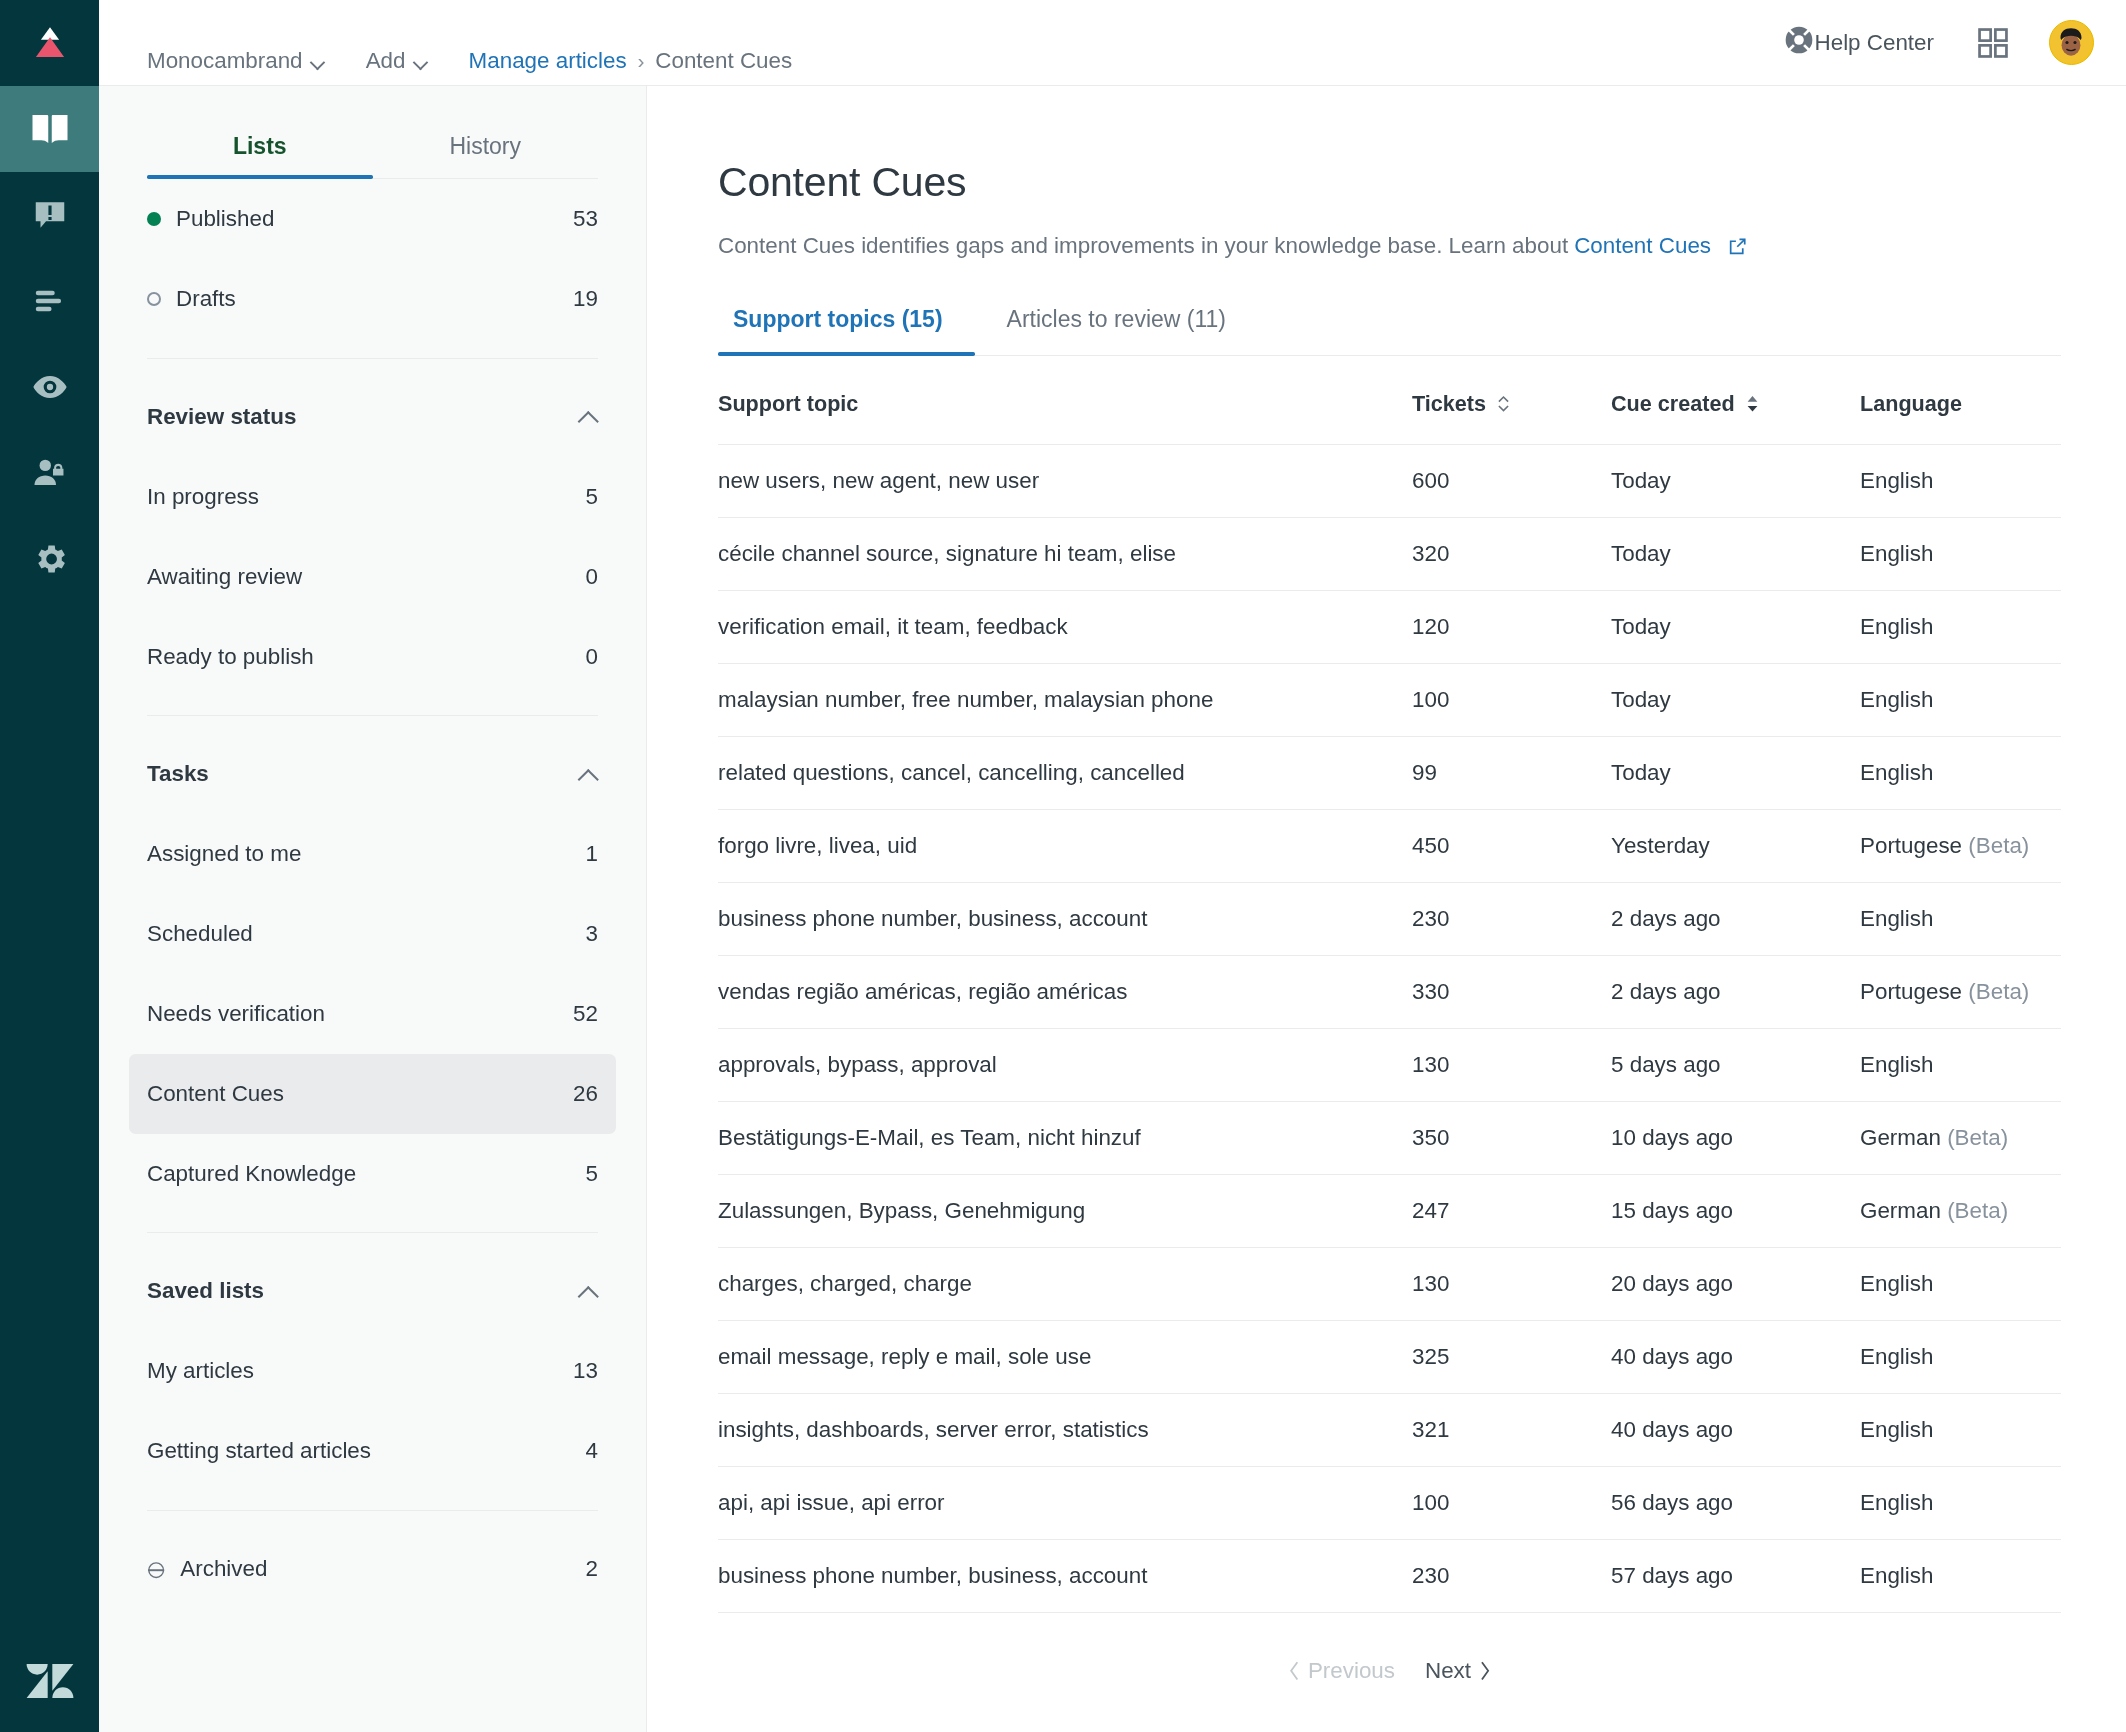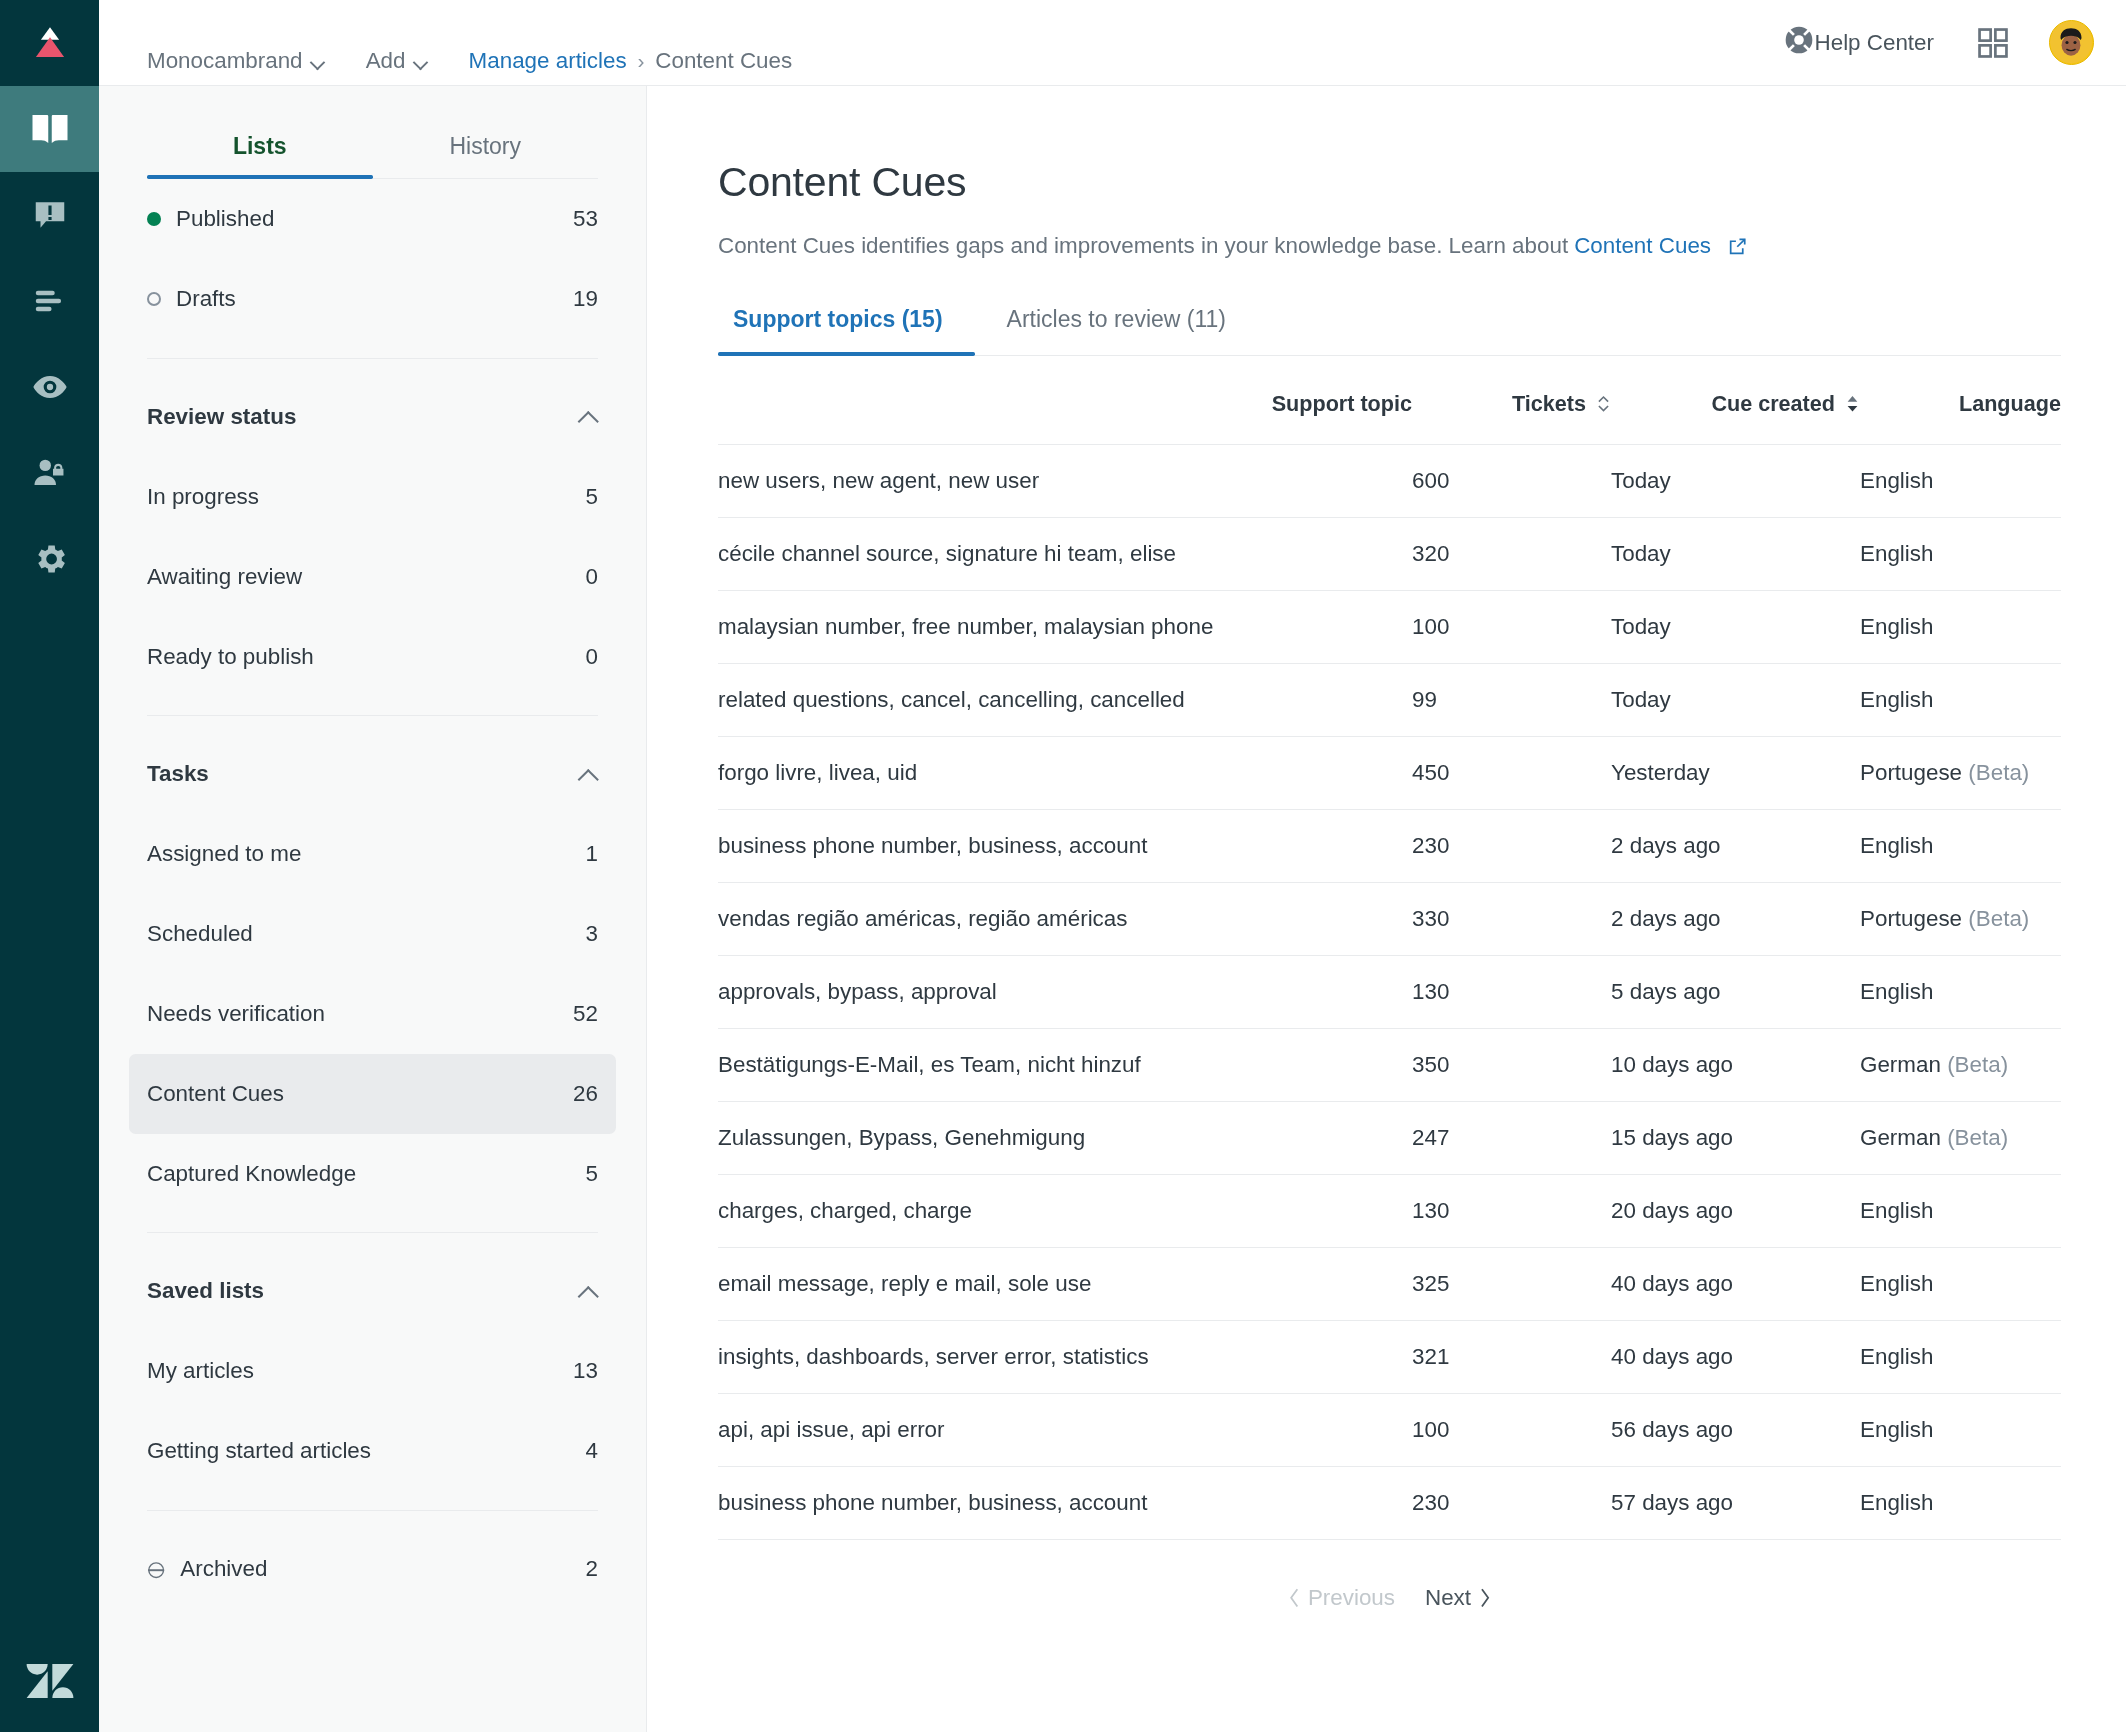--- a/index.html
+++ b/index.html
@@ -138,21 +138,21 @@
   }
   .tab:first-child { padding-left: 15px; }
   .tab.active { color: #1f73b7; font-weight: bold; }
   .tab.active::after {
     content:""; position:absolute; left:0; right:0; bottom:-0.8px; height:4.2px;
     background:#1f73b7; border-radius:1.7px;
   }
 
   table.cues { width: 100%; border-collapse: collapse; table-layout: fixed; }
   table.cues th {
-    text-align: right; font-size: 21.6px; font-weight: bold; color: #2f3941;
+    text-align: left; font-size: 21.6px; font-weight: bold; color: #2f3941;
     padding: 35px 0 26.6px; border-bottom: 0.8px solid #e9ebed;
     white-space: nowrap;
   }
   table.cues td {
     font-size: 22.4px; color: #2f3941; padding: 23px 0;
     border-bottom: 0.8px solid #e9ebed; white-space: nowrap;
     overflow: hidden; text-overflow: ellipsis;
   }
   .col-topic { width: 694px; }
   .col-tickets { width: 199px; }
@@ -484,20 +484,26 @@
                 <td>Today</td>
                 <td><span>English</span></td>
               </tr>
               <tr>
                 <td>cécile channel source, signature hi team, elise</td>
                 <td>320</td>
                 <td>Today</td>
                 <td><span>English</span></td>
               </tr>
               <tr>
+                <td>verification email, it team, feedback</td>
+                <td>120</td>
+                <td>Today</td>
+                <td><span>English</span></td>
+              </tr>
+              <tr>
                 <td>malaysian number, free number, malaysian phone</td>
                 <td>100</td>
                 <td>Today</td>
                 <td><span>English</span></td>
               </tr>
               <tr>
                 <td>related questions, cancel, cancelling, cancelled</td>
                 <td>99</td>
                 <td>Today</td>
                 <td><span>English</span></td>

